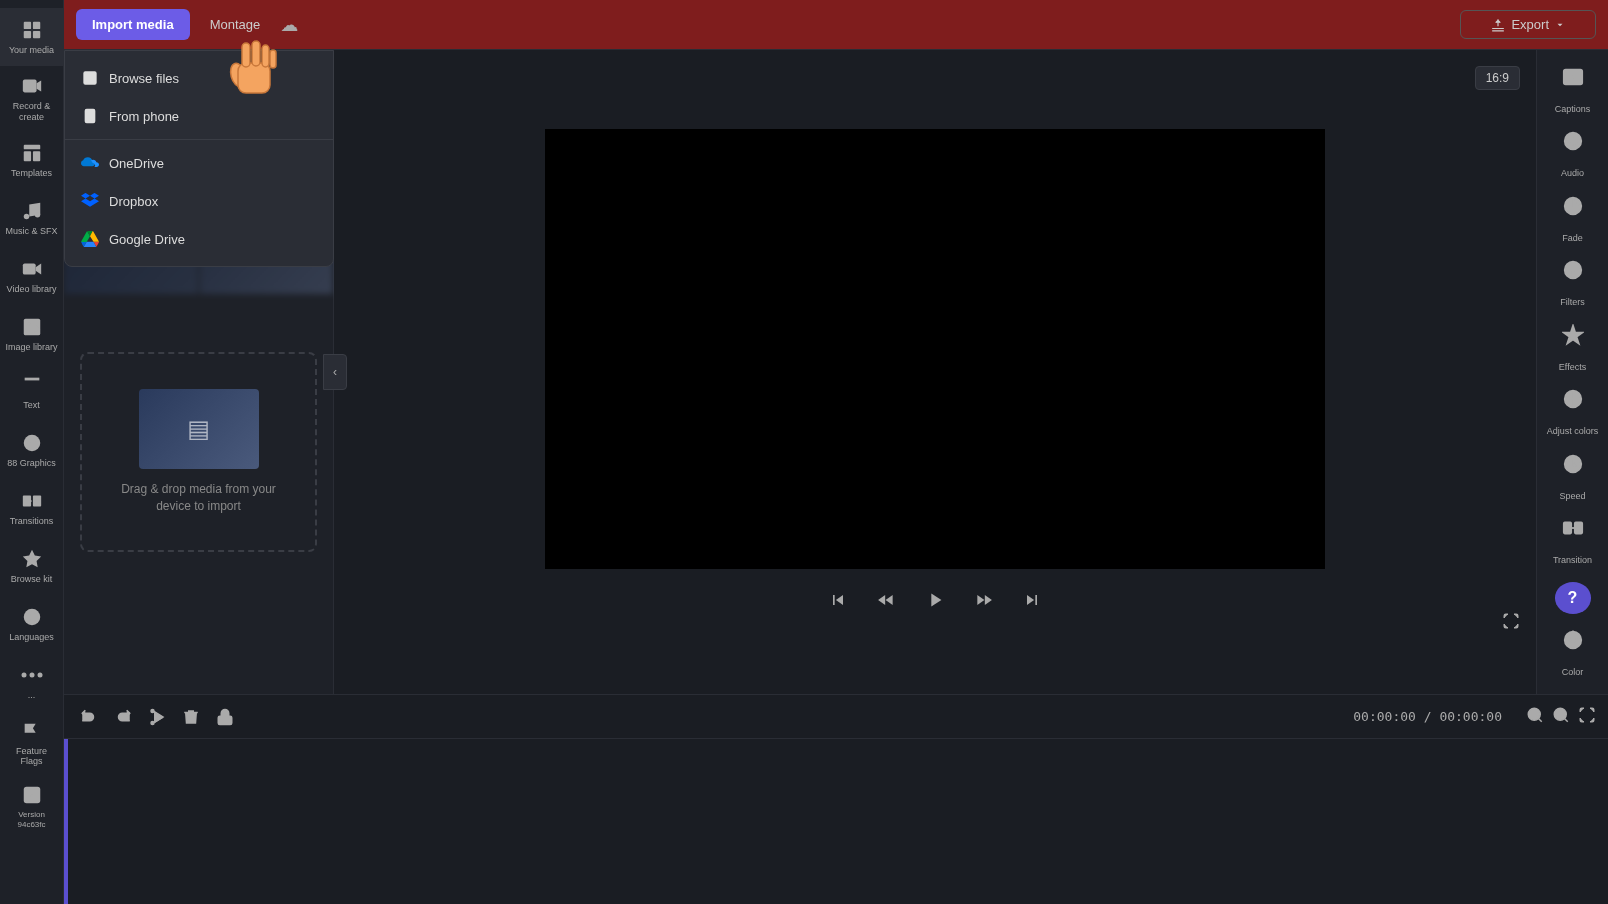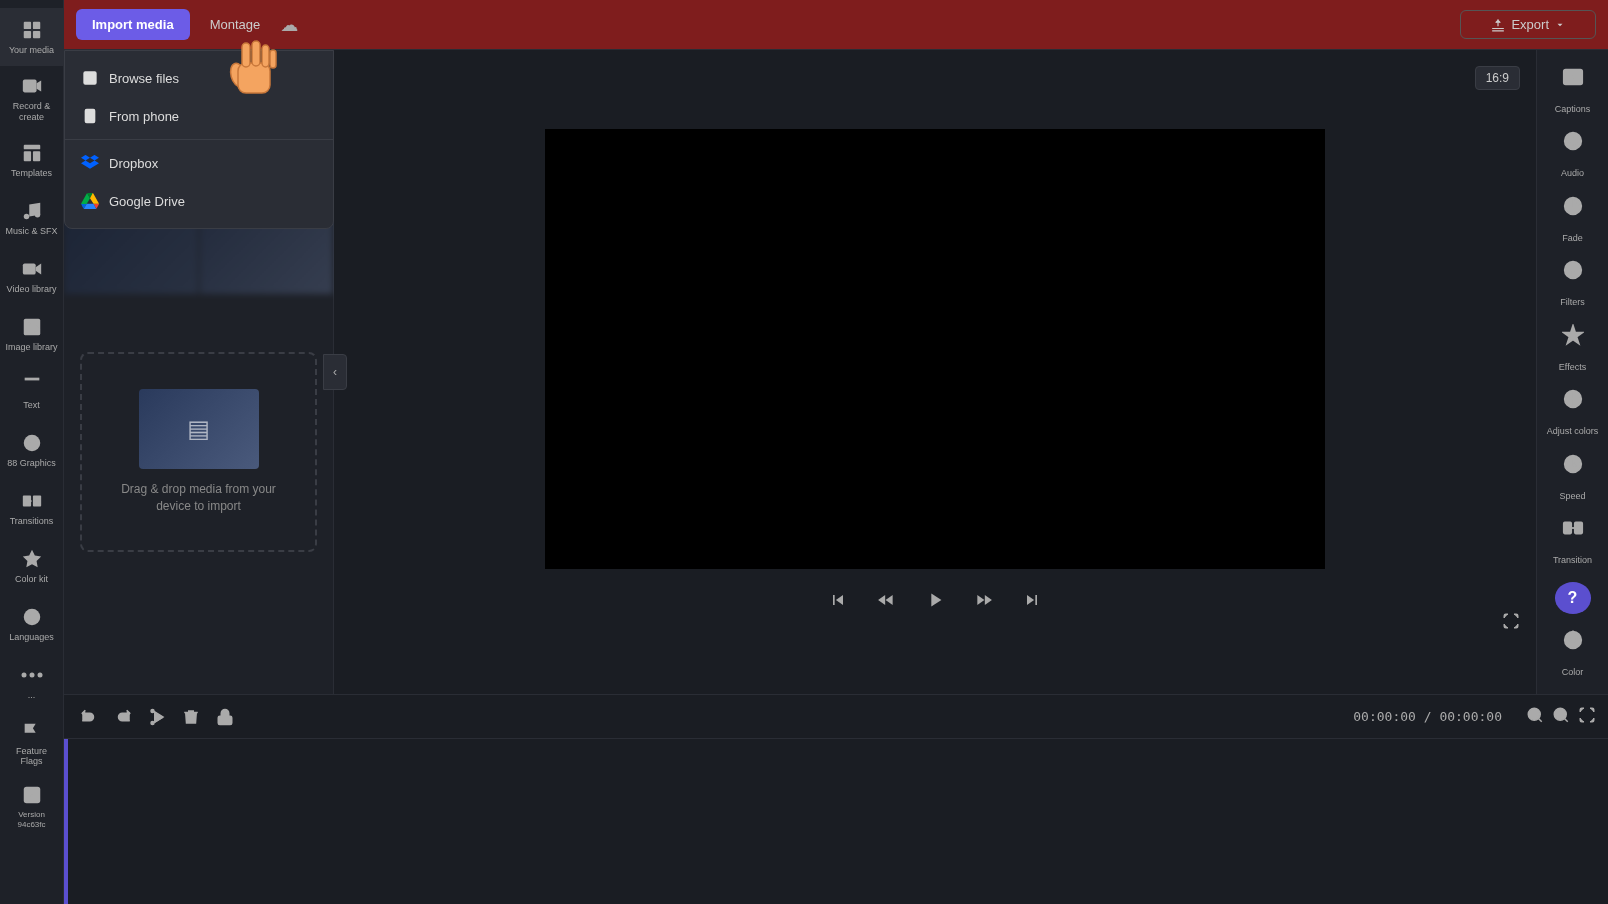--- a/index.html
+++ b/index.html
@@ -548,21 +548,21 @@
         </svg>
     </div>
     <span class="sidebar-label">Transitions</span>
   </div>
   <div class="sidebar-item">
     <div class="sidebar-icon">
       <svg width="22" height="22" viewBox="0 0 24 24">
           <path d="M12 2l3.09 6.26L22 9.27l-5 4.87 1.18 6.88L12 17.77l-6.18 3.25L7 14.14 2 9.27l6.91-1.01L12 2z"></path>
         </svg>
     </div>
-    <span class="sidebar-label">Color kit</span>
+    <span class="sidebar-label">Browse kit</span>
   </div>
   <div class="sidebar-item">
     <div class="sidebar-icon">
       <svg width="22" height="22" viewBox="0 0 24 24">
           <circle cx="12" cy="12" r="9"></circle>
           <path d="M12 3c-2 4-2 14 0 18M3 12h18M4.5 7.5C7 9 17 9 19.5 7.5M4.5 16.5C7 15 17 15 19.5 16.5"></path>
         </svg>
     </div>
     <span class="sidebar-label">Languages</span>
   </div>
@@ -640,20 +640,29 @@
         <div class="dropdown-item">
           <span class="dropdown-icon">
             <svg width="16" height="16" viewBox="0 0 24 24" fill="none" stroke="currentColor" stroke-width="2">
                 <rect x="5" y="2" width="14" height="20" rx="2"></rect>
                 <circle cx="12" cy="18" r="1"></circle>
               </svg>
           </span>
           <span>From phone</span>
         </div>
         <div class="dropdown-divider"></div>
+        <div class="dropdown-item">
+          <span class="dropdown-icon">
+            <svg width="18" height="14" viewBox="0 0 28 18">
+                <path d="M17.8 6c-.6-3.4-3.6-6-7.3-6C7.2 0 4.5 2 3.4 4.8 1.4 5.3 0 7.2 0 9.4 0 12 2 14 4.5 14h13c2.5 0 4.5-2 4.5-4.5 0-2.3-1.7-4.2-4-4.4-.1-.3-.2-.7-.2-1.1z" fill="#0078D4"></path>
+                <path d="M24.2 8h-.3C23.5 5.7 21.5 4 19 4c-1.4 0-2.7.5-3.6 1.4 1.4.7 2.4 2 2.7 3.6C20.4 9.1 22 10.6 22 12.5c0 1.1-.5 2-1.2 2.7H24.5C26.4 15.2 28 13.6 28 11.7 28 9.7 26.3 8.1 24.2 8z" fill="#1E90FF"></path>
+              </svg>
+          </span>
+          <span>OneDrive</span>
+        </div>
         <div class="dropdown-item">
           <span class="dropdown-icon">
             <svg width="18" height="16" viewBox="0 0 528 444">
                 <path d="M264 66L132 148l132 82L132 312 0 230l132-82L0 66l132-82zM132 312l132-82 132 82-132 82zM264 230l132-82-132-82 132-82 132 82-132 82 132 82-132 82z" fill="#0061FF"></path>
               </svg>
           </span>
           <span>Dropbox</span>
         </div>
         <div class="dropdown-item">
           <span class="dropdown-icon">

